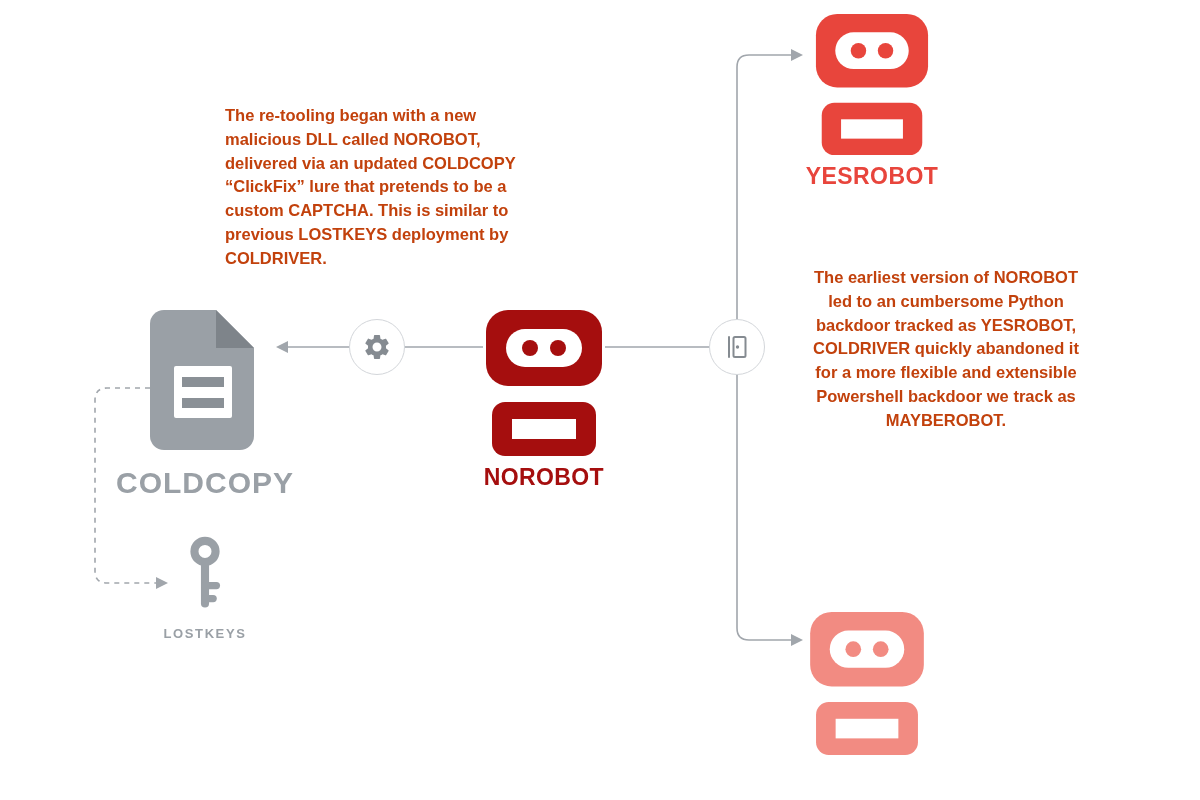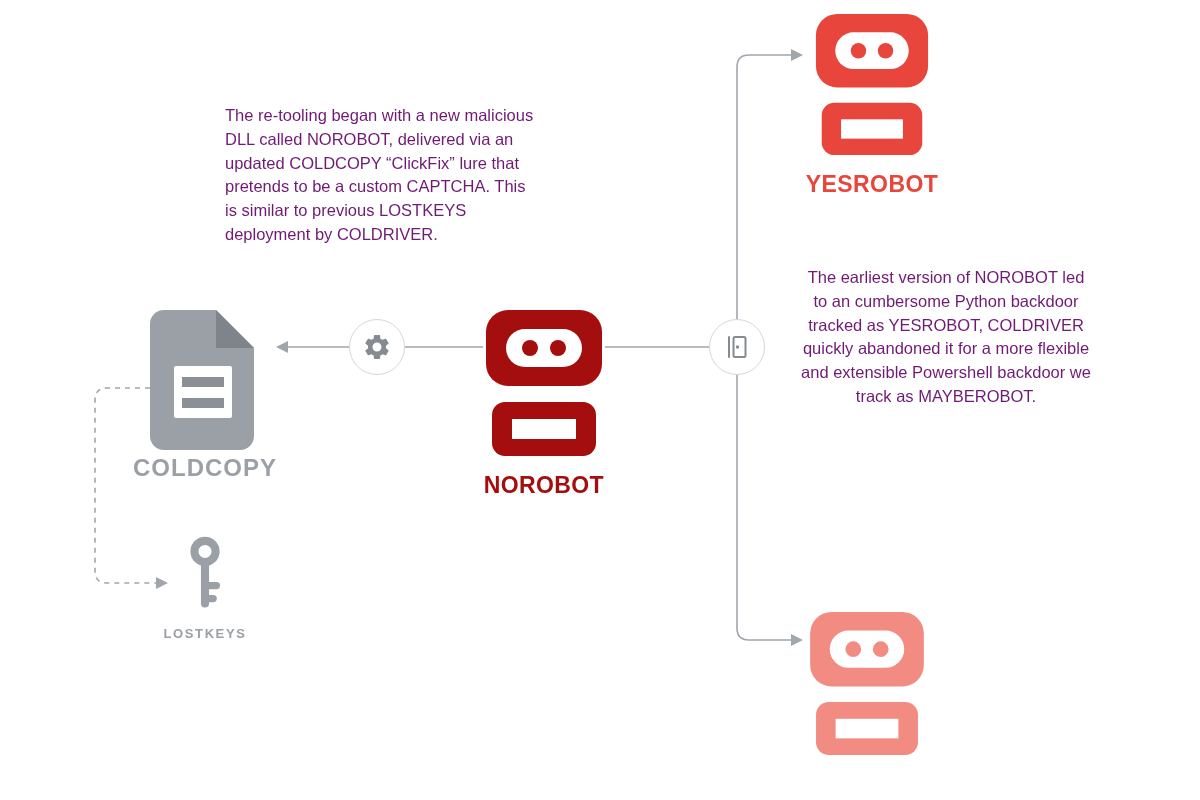--- a/index.html
+++ b/index.html
@@ -2,32 +2,32 @@
 <html><head>
 <meta charset="utf-8">
 <style>
   html,body{margin:0;padding:0;background:#ffffff;}
   .canvas{
     position:relative;width:1200px;height:800px;background:#ffffff;overflow:hidden;
     font-family:"Liberation Sans",sans-serif;
   }
   .connectors{position:absolute;left:0;top:0;z-index:1;}
   .para{
-    position:absolute;z-index:2;color:#701a75;font-size:16.5px;line-height:1.44;
+    position:absolute;z-index:2;color:#c2410c;font-size:16.5px;line-height:1.44;font-weight:bold;
   }
   .node{position:absolute;z-index:3;display:flex;flex-direction:column;align-items:center;}
-  .node-label{font-weight:700;letter-spacing:.4px;margin-top:14px;font-size:23px;white-space:nowrap;}
+  .node-label{font-weight:700;letter-spacing:.4px;margin-top:6px;font-size:23px;white-space:nowrap;}
   .robot-yes{color:#E8453C;}
   .robot-no{color:#A50E0E;}
   .robot-maybe{color:#F28B82;}
   .label-yes{color:#E8453C;}
   .label-no{color:#A50E0E;}
   .label-maybe{color:#F28B82;}
   .label-gray{color:#9AA0A6;}
-  .coldcopy-label{font-size:24px;letter-spacing:1px;margin-top:4px;}
+  .coldcopy-label{font-size:30px;letter-spacing:1px;margin-top:16px;}
   .lostkeys-label{font-size:13px;letter-spacing:1.6px;margin-top:10px;}
   .conn-circle{
     position:absolute;z-index:4;width:56px;height:56px;border-radius:50%;
     background:#fff;border:1.5px solid #D3D6DA;box-sizing:border-box;
     display:flex;align-items:center;justify-content:center;
   }
   .icon-wrap{line-height:0;}
 </style>
 </head>
 <body>

